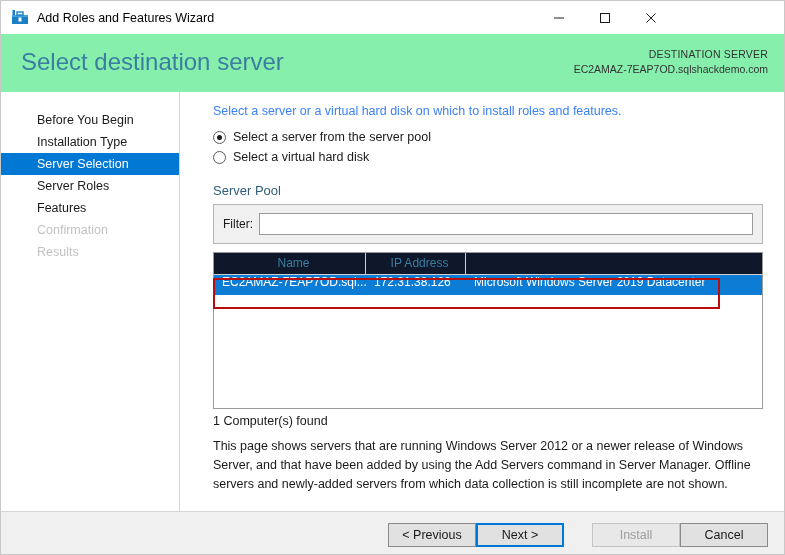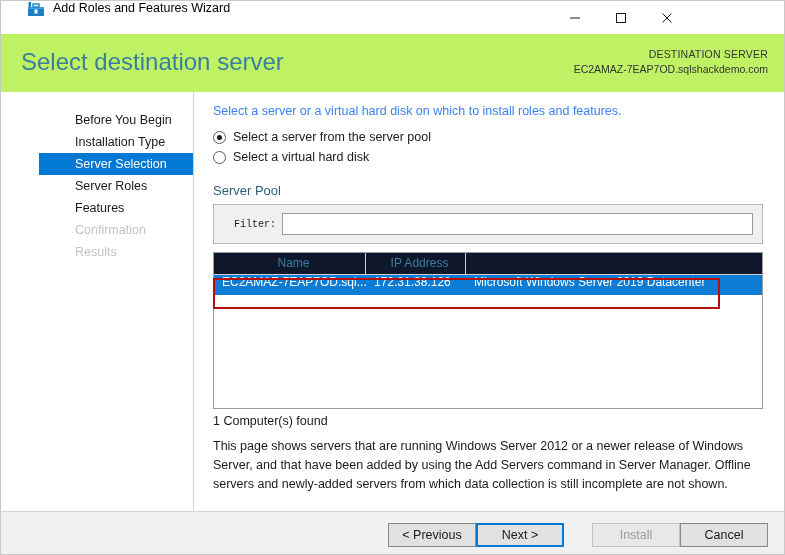--- a/index.html
+++ b/index.html
@@ -17,24 +17,25 @@
     width: 785px;
     height: 555px;
     background: #ffffff;
     border: 1px solid #c8c8c8;
     overflow: hidden;
   }
 
   
   #titlebar {
     position: absolute;
-    left: 16px; top: 0;
+    left: 0; top: 0;
     width: 673px; height: 33px;
     background: #ffffff;
     display: flex;
+    align-items: center;
   }
   #title-icon {
     margin-left: 10px;
     width: 18px; height: 18px;
     position: relative;
     flex: none;
   }
   #title-icon svg { display: block; }
   #title-text {
     margin-left: 8px;
@@ -53,21 +54,21 @@
     display: flex; align-items: center; justify-content: center;
     cursor: default;
   }
   .win-btn svg { display: block; }
 
   
   #header {
     position: absolute;
     left: 0; top: 33px;
     width: 785px; height: 58px;
-    background: #bef264;
+    background: #86efac;
   }
   #page-title {
     position: absolute;
     left: 20px; top: 14px;
     font-size: 24px;
     color: #3b7ea1;
     font-weight: normal;
     letter-spacing: 0px;
     white-space: nowrap;
   }
@@ -92,25 +93,24 @@
     position: absolute;
     left: 0; top: 91px;
     width: 785px; height: 419px;
     background: #ffffff;
   }
 
   
   #sidebar {
     position: absolute;
     left: 0; top: 0;
-    width: 193px; height: 419px;
+    width: 179px; height: 419px;
     background: #ffffff;
     border-right: 1px solid #d4d4d4;
     padding-top: 17px;
-    padding-left: 38px;
   }
   .nav-item {
     height: 22px;
     line-height: 22px;
     padding-left: 36px;
     font-size: 12.5px;
     color: #1a1a1a;
     white-space: nowrap;
     cursor: default;
   }
@@ -179,25 +179,24 @@
   #filter-panel {
     position: absolute;
     left: 19px; top: 112px;
     width: 550px; height: 40px;
     background: #f0f0f0;
     border: 1px solid #b5b5b5;
     display: flex;
     align-items: center;
   }
   #filter-label {
-    margin-left: 20px;
-    font-size: 10px;
-    color: #1a1a1a;
-    white-space: nowrap;
-    font-family: Liberation Mono, monospace;
+    margin-left: 9px;
+    font-size: 12px;
+    color: #1a1a1a;
+    white-space: nowrap;
   }
   #filter-input {
     margin-left: 6px;
     margin-right: 9px;
     flex: 1;
     height: 22px;
     background: #ffffff;
     border: 1px solid #9b9b9b;
     font-family: "Liberation Sans", sans-serif;
     font-size: 12.5px;

